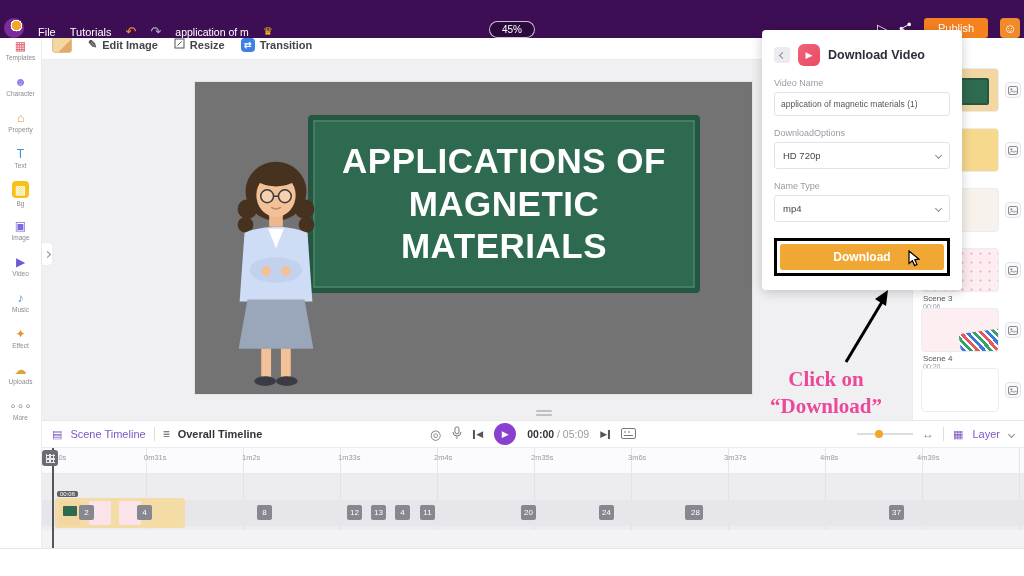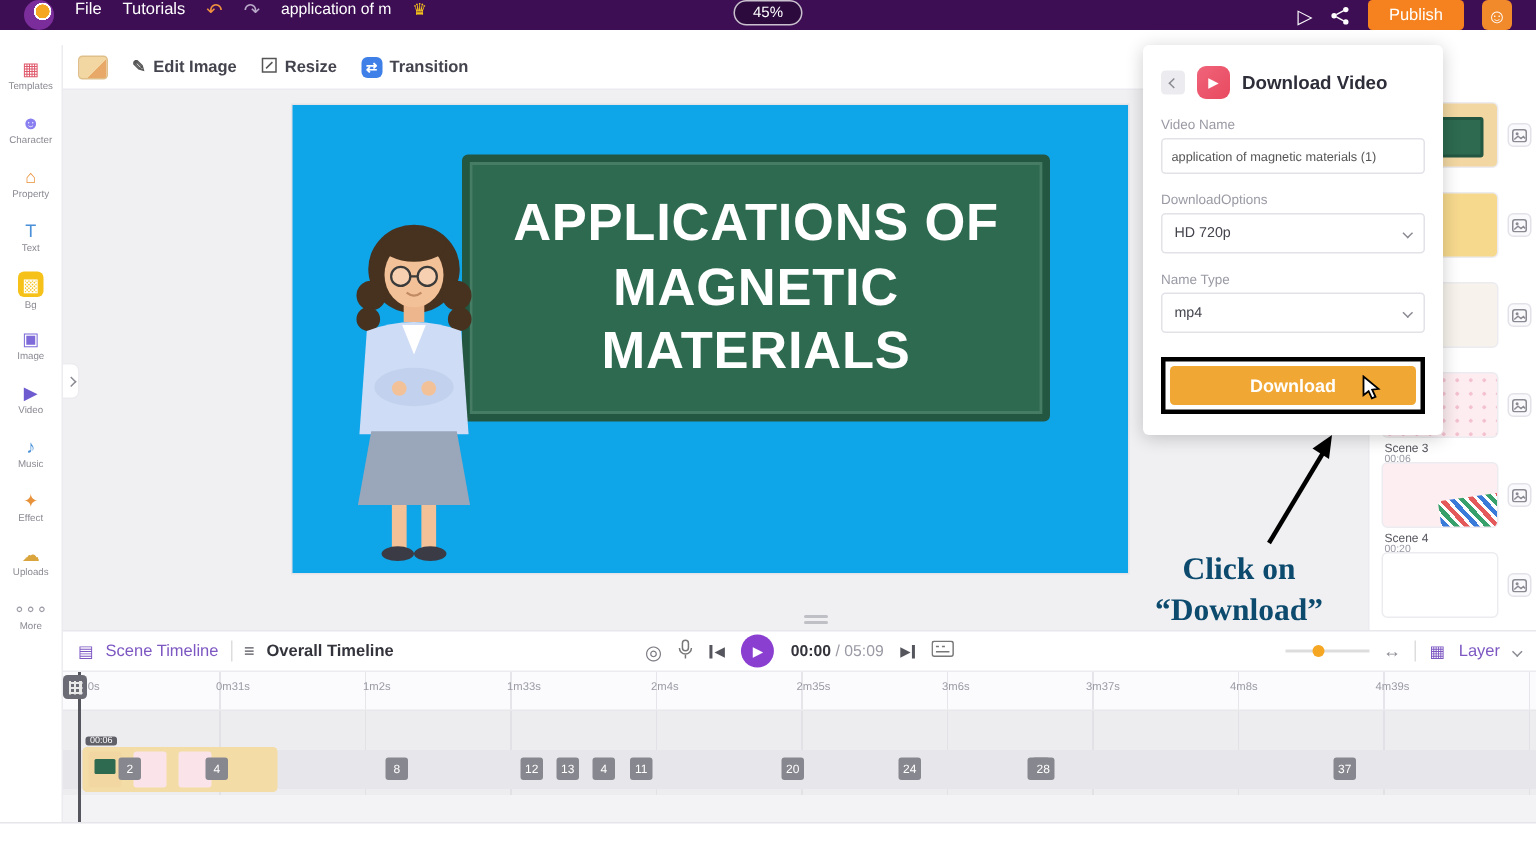--- a/index.html
+++ b/index.html
@@ -1,20 +1,20 @@
 <!DOCTYPE html>
 <html><head>
 <meta charset="utf-8">
 <style>
 *{margin:0;padding:0;box-sizing:border-box}
 html,body{width:1024px;height:576px;background:#fff}
 #app{position:relative;width:1024px;height:576px;font-family:"Liberation Sans",sans-serif;overflow:hidden;background:#fff}
 
 
-.topbar{position:absolute;left:0;top:0;right:0;height:20px;background:#3e0e54;display:flex;align-items:flex-start;gap:14px;padding:0 16px;color:#fff;z-index:20}
+.topbar{position:absolute;left:0;top:0;right:0;height:38px;background:#3e0e54;display:flex;align-items:flex-end;gap:14px;padding:0 4px;color:#fff;z-index:20}
 .logo{width:20px;height:20px;border-radius:50%;background:radial-gradient(circle at 62% 38%,#f5a623 0 26%,#fff 27% 33%,#7b2d9b 34% 100%);flex:0 0 auto}
 .menu{font-size:11px;cursor:pointer}
 .tb-ic{font-size:13px;line-height:1;cursor:pointer}
 .undo{color:#f0923f}
 .redo{color:#b9a9c9}
 .proj-title{font-size:10.5px;max-width:90px;white-space:nowrap;overflow:hidden}
 .crown{color:#f6c21a;font-size:11px}
 .zoom-pill{position:absolute;left:50%;transform:translateX(-50%);background:#2c0a3e;border:1px solid rgba(255,255,255,.75);border-radius:10px;font-size:10px;padding:2px 12px;cursor:pointer}
 .tb-right{margin-left:auto;display:flex;align-items:center;gap:12px}
 .play-outline{color:#fff;font-size:13px}
@@ -31,21 +31,21 @@
 
 
 .toolbar{position:absolute;left:42px;right:0;top:30px;height:30px;background:#fff;border-bottom:1px solid #ececf0;display:flex;align-items:center;gap:16px;padding:0 10px;z-index:5}
 .tb-thumb{width:20px;height:16px;border-radius:3px;background:linear-gradient(135deg,#f2d7a2 60%,#e8a968 61%);border:1px solid #e0c08a;cursor:pointer}
 .tbar-btn{display:flex;align-items:center;gap:5px;font-size:11px;font-weight:bold;color:#44444e;cursor:pointer}
 .pencil{font-size:11px;color:#555}
 .trans-ic{width:14px;height:14px;border-radius:4px;background:#3e7fe8;color:#fff;font-size:9px;display:flex;align-items:center;justify-content:center}
 
 
 .canvas{position:absolute;left:42px;top:60px;width:870px;height:360px;background:#f0f0f3}
-.slide{position:absolute;left:153px;top:10px;width:557px;height:312px;background:#0ea5e9;box-shadow:0 0 0 1px #e4e4e8;cursor:pointer}
+.slide{position:absolute;left:153px;top:22px;width:557px;height:312px;background:#737373;box-shadow:0 0 0 1px #e4e4e8;cursor:pointer}
 .board{position:absolute;left:113px;top:33px;width:392px;height:178px;background:#2d6a4f;border:5px solid #235742;border-radius:4px;box-shadow:inset 0 0 0 2px rgba(255,255,255,.12);display:flex;align-items:center;justify-content:center;text-align:center}
 .board-text{color:#fff;font-size:35px;font-weight:bold;line-height:1.22;letter-spacing:.5px}
 .char{position:absolute;left:22px;top:70px;width:118px;height:236px}
 .canvas-handle{position:absolute;left:494px;top:350px;width:16px;display:flex;flex-direction:column;gap:2px}
 .canvas-handle i{height:2px;background:#bfbfc6;border-radius:1px}
 .collapse{position:absolute;left:0;top:182px;width:11px;height:24px;background:#fff;border:1px solid #ececf0;border-left:none;border-radius:0 5px 5px 0;display:flex;align-items:center;justify-content:center;cursor:pointer}
 
 
 .chev{display:inline-block;width:5px;height:5px;border-right:1.4px solid #8a8a93;border-bottom:1.4px solid #8a8a93}
 .chev.down{transform:rotate(45deg)}
@@ -76,21 +76,21 @@
 .m-icon{width:22px;height:22px;border-radius:6px;background:linear-gradient(135deg,#f0647a,#e84a60);color:#fff;font-size:9px;display:flex;align-items:center;justify-content:center}
 .m-title{font-size:12.5px;font-weight:bold;color:#2e2e3a}
 .m-label{font-size:9px;color:#9a9aa5;margin:12px 0 4px}
 .m-input{width:100%;height:24px;border:1px solid #e2e2e8;border-radius:3px;font-size:8.5px;color:#555;padding:0 6px;font-family:inherit;outline:none}
 .m-select{height:27px;border:1px solid #e2e2e8;border-radius:3px;display:flex;align-items:center;justify-content:space-between;padding:0 8px;font-size:9.5px;color:#44444e;cursor:pointer}
 .dl-box{border:3px solid #000;padding:3px;margin-top:16px;position:relative}
 .dl-btn{width:100%;height:26px;background:#f0a733;border:none;border-radius:3px;color:#fff;font-weight:bold;font-size:12px;font-family:inherit;cursor:pointer}
 .dl-cursor{position:absolute;right:26px;top:9px}
 
 
-.ann-text{position:absolute;left:756px;top:366px;width:140px;text-align:center;font-family:"Liberation Serif",serif;font-weight:bold;font-size:21px;color:#0c4a6e;line-height:1.3;z-index:40}
+.ann-text{position:absolute;left:756px;top:366px;width:140px;text-align:center;font-family:"Liberation Serif",serif;font-weight:bold;font-size:21px;color:#ec4899;line-height:1.3;z-index:40}
 .ann-arrow{position:absolute;left:834px;top:284px;width:70px;height:84px;z-index:40}
 
 
 .tl-header{position:absolute;left:42px;top:420px;right:0;height:28px;background:#fff;border-top:1px solid #e8e8ec;border-bottom:1px solid #ececf0;display:flex;align-items:center;padding:0 10px;font-size:11px;z-index:7}
 .tl-left{display:flex;align-items:center;gap:8px}
 .tl-tab1{color:#7d57c2;cursor:pointer}
 .tl-tab2{color:#33333c;font-weight:bold;cursor:pointer}
 .tl-ic{color:#7d57c2;font-size:11px}
 .tl-div{width:1px;height:14px;background:#ddd}
 .hamb{color:#55555e;font-size:12px}

